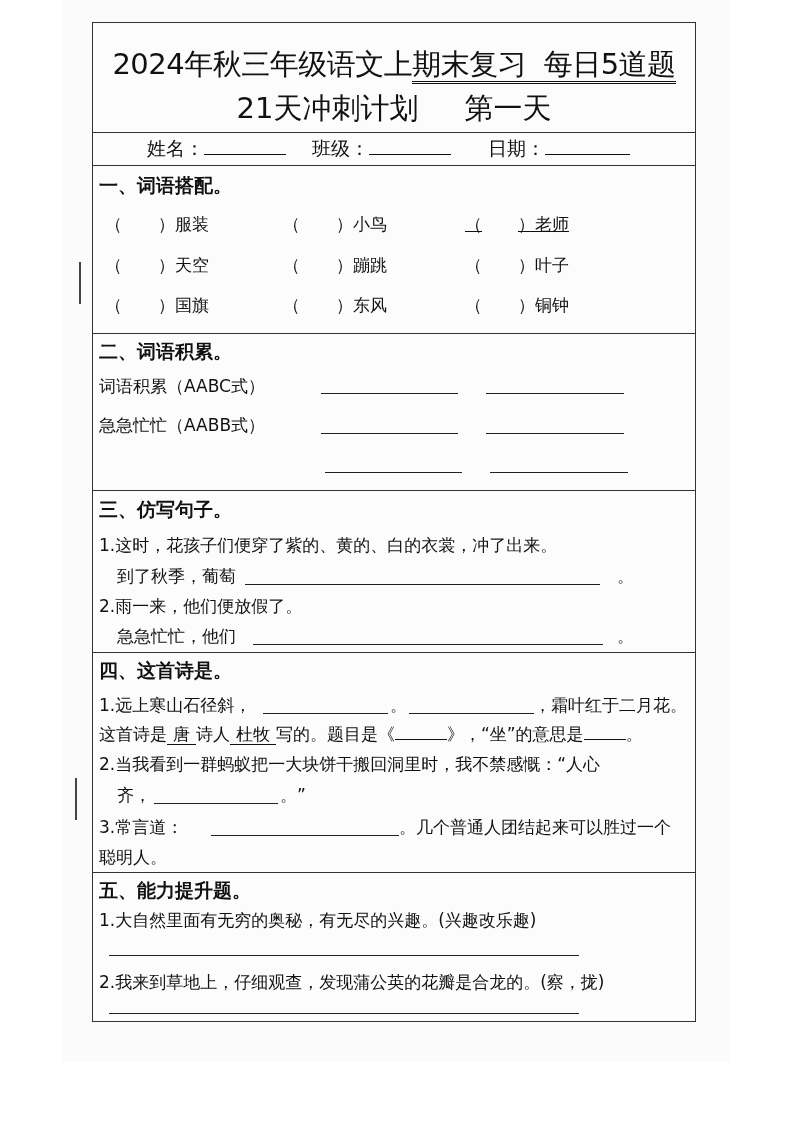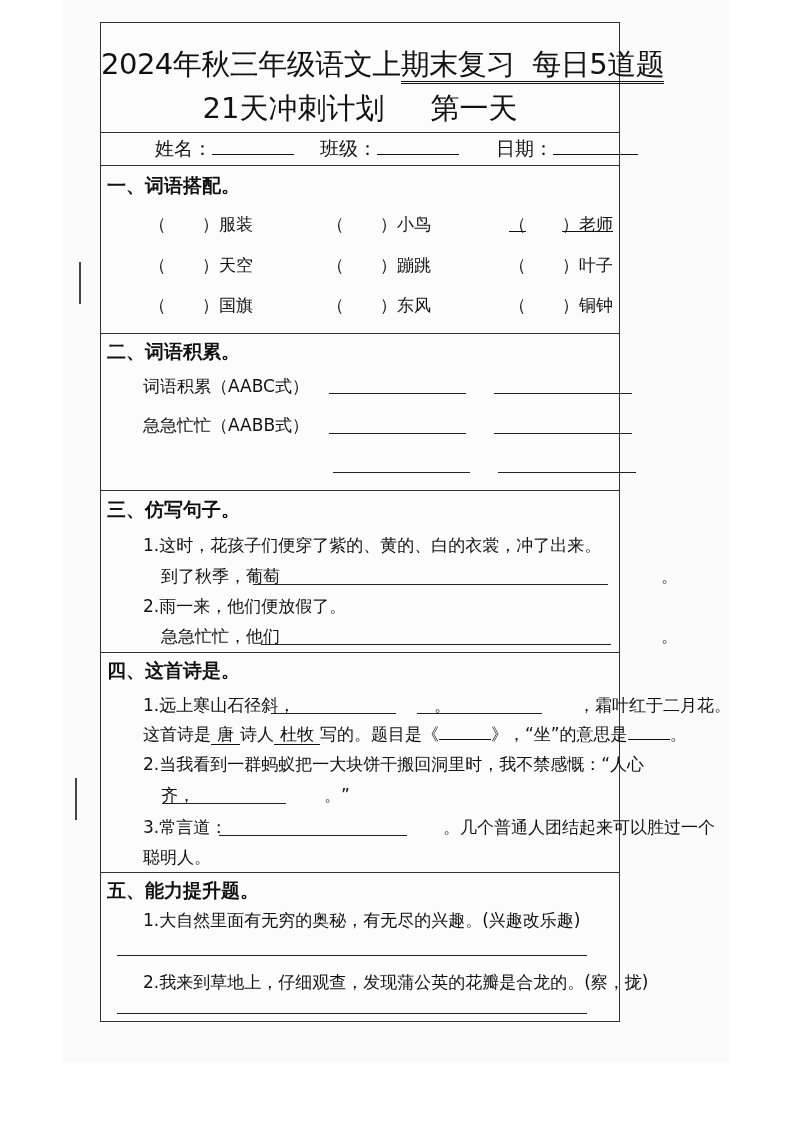--- a/index.html
+++ b/index.html
@@ -5,33 +5,33 @@
   html, body { margin:0; padding:0; }
   body {
     width:793px; height:1122px; background:#ffffff; position:relative; overflow:hidden;
     font-family:"DejaVu Sans","Liberation Sans",sans-serif; color:#111;
   }
   .scan {
     position:absolute; left:62px; top:0; width:668px; height:1062px; background:#fbfbfb;
   }
   .margin-mark { position:absolute; width:2px; background:#444; }
   .sheet {
-    position:absolute; left:100px; top:22px; width:520px; height:1000px;
+    position:absolute; left:92px; top:22px; width:604px; height:1000px;
     border:1.5px solid #333; box-sizing:border-box; background:#fcfcfc;padding-left:40px;
   }
   .hline { position:absolute; left:0; right:0; height:0; border-top:1.5px solid #333; }
   .abs { position:absolute; white-space:nowrap; }
   .title1 { top:22px; left:0; width:100%; text-align:center; font-size:29px; letter-spacing:-0.5px; }
   .title1 .ul { border-bottom:3px double #111; padding-bottom:0px; }
   .title2 { top:66px; left:0; width:100%; text-align:center; font-size:29px; }
   .title2 .gap { display:inline-block; width:46px; }
   .info { top:113px; font-size:19px; }
   .blank { display:inline-block; border-bottom:1.5px solid #111; height:16px; vertical-align:baseline; }
   .sec-h { font-size:19px; font-weight:bold; }
-  .txt { font-size:17px;margin-left:36px; }
+  .txt { font-size:17px; }
   .line { position:absolute; border-top:1.5px solid #222; height:0; }
   .uword { border-bottom:1.5px solid #111; padding:0 6px; }
 </style>
 </head>
 <body>
 
 <div class="scan"></div>
 <div class="margin-mark" style="left:79px; top:262px; height:42px;"></div>
 <div class="margin-mark" style="left:75px; top:778px; height:42px;"></div>
 

